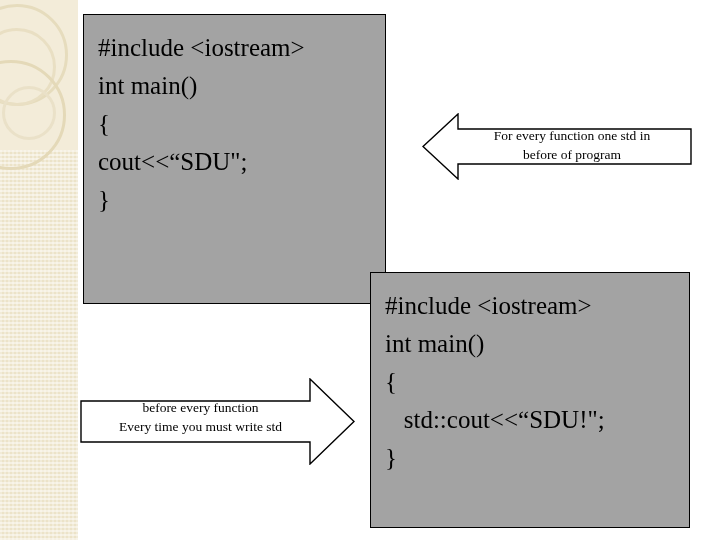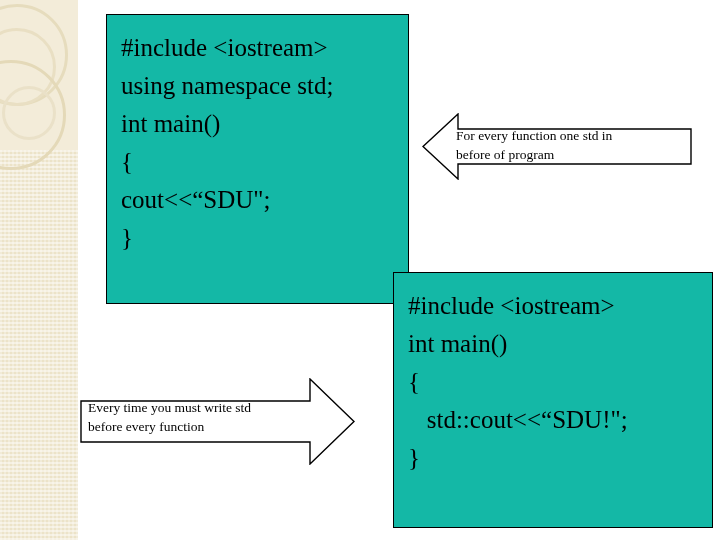--- a/index.html
+++ b/index.html
@@ -84,23 +84,22 @@
     top: 0;
     width: 2px;
     height: 540px;
     background: #ffffff;
   }
 
   
   .code-box {
     position: absolute;
     border: 1px solid #000000;
-    background: #14b8a6;
+    background: #a3a3a3;
     box-sizing: border-box;
-    margin-left: 23px;
   }
   .code-box-1 {
     left: 83px;
     top: 14px;
     width: 303px;
     height: 290px;
     padding: 14px 0 0 14px;
   }
   .code-box-2 {
     left: 370px;
@@ -124,20 +123,21 @@
   }
   .arrow-wrap svg {
     display: block;
   }
   .arrow-text {
     position: absolute;
     font-family: "Liberation Serif", serif;
     font-size: 13.5px;
     line-height: 19px;
     color: #000000;
+    text-align: center;
   }
 
   
   .arrow-left {
     left: 422px;
     top: 113px;
     width: 270px;
     height: 67px;
   }
   .arrow-left-text {
@@ -167,21 +167,20 @@
   <div class="left-band-top"></div>
   <div class="swirl swirl-1"></div>
   <div class="swirl swirl-2"></div>
   <div class="swirl swirl-3"></div>
   <div class="swirl swirl-4"></div>
   <div class="band-edge"></div>
 </div>
 
 <div class="code-box code-box-1">
   <div class="code-line">#include &lt;iostream&gt;</div>
-  <div class="code-line">using namespace std;</div>
   <div class="code-line">int main()</div>
   <div class="code-line">{</div>
   <div class="code-line">cout&lt;&lt;“SDU";</div>
   <div class="code-line">}</div>
 </div>
 
 <div class="code-box code-box-2">
   <div class="code-line">#include &lt;iostream&gt;</div>
   <div class="code-line">int main()</div>
   <div class="code-line">{</div>
@@ -198,15 +197,15 @@
   <div>For every function one std in</div>
   <div>before of program</div>
 </div>
 
 <div class="arrow-wrap arrow-right">
   <svg width="275" height="87" viewBox="0 0 275 87">
     <polygon points="1,23 230,23 230,1 274,43.5 230,86 230,64 1,64" fill="#ffffff" stroke="#000000" stroke-width="1.4"></polygon>
   </svg>
 </div>
 <div class="arrow-text arrow-right-text">
+  <div>before every function</div>
   <div>Every time you must write std</div>
-  <div>before every function</div>
 </div>
 
 </body></html>

